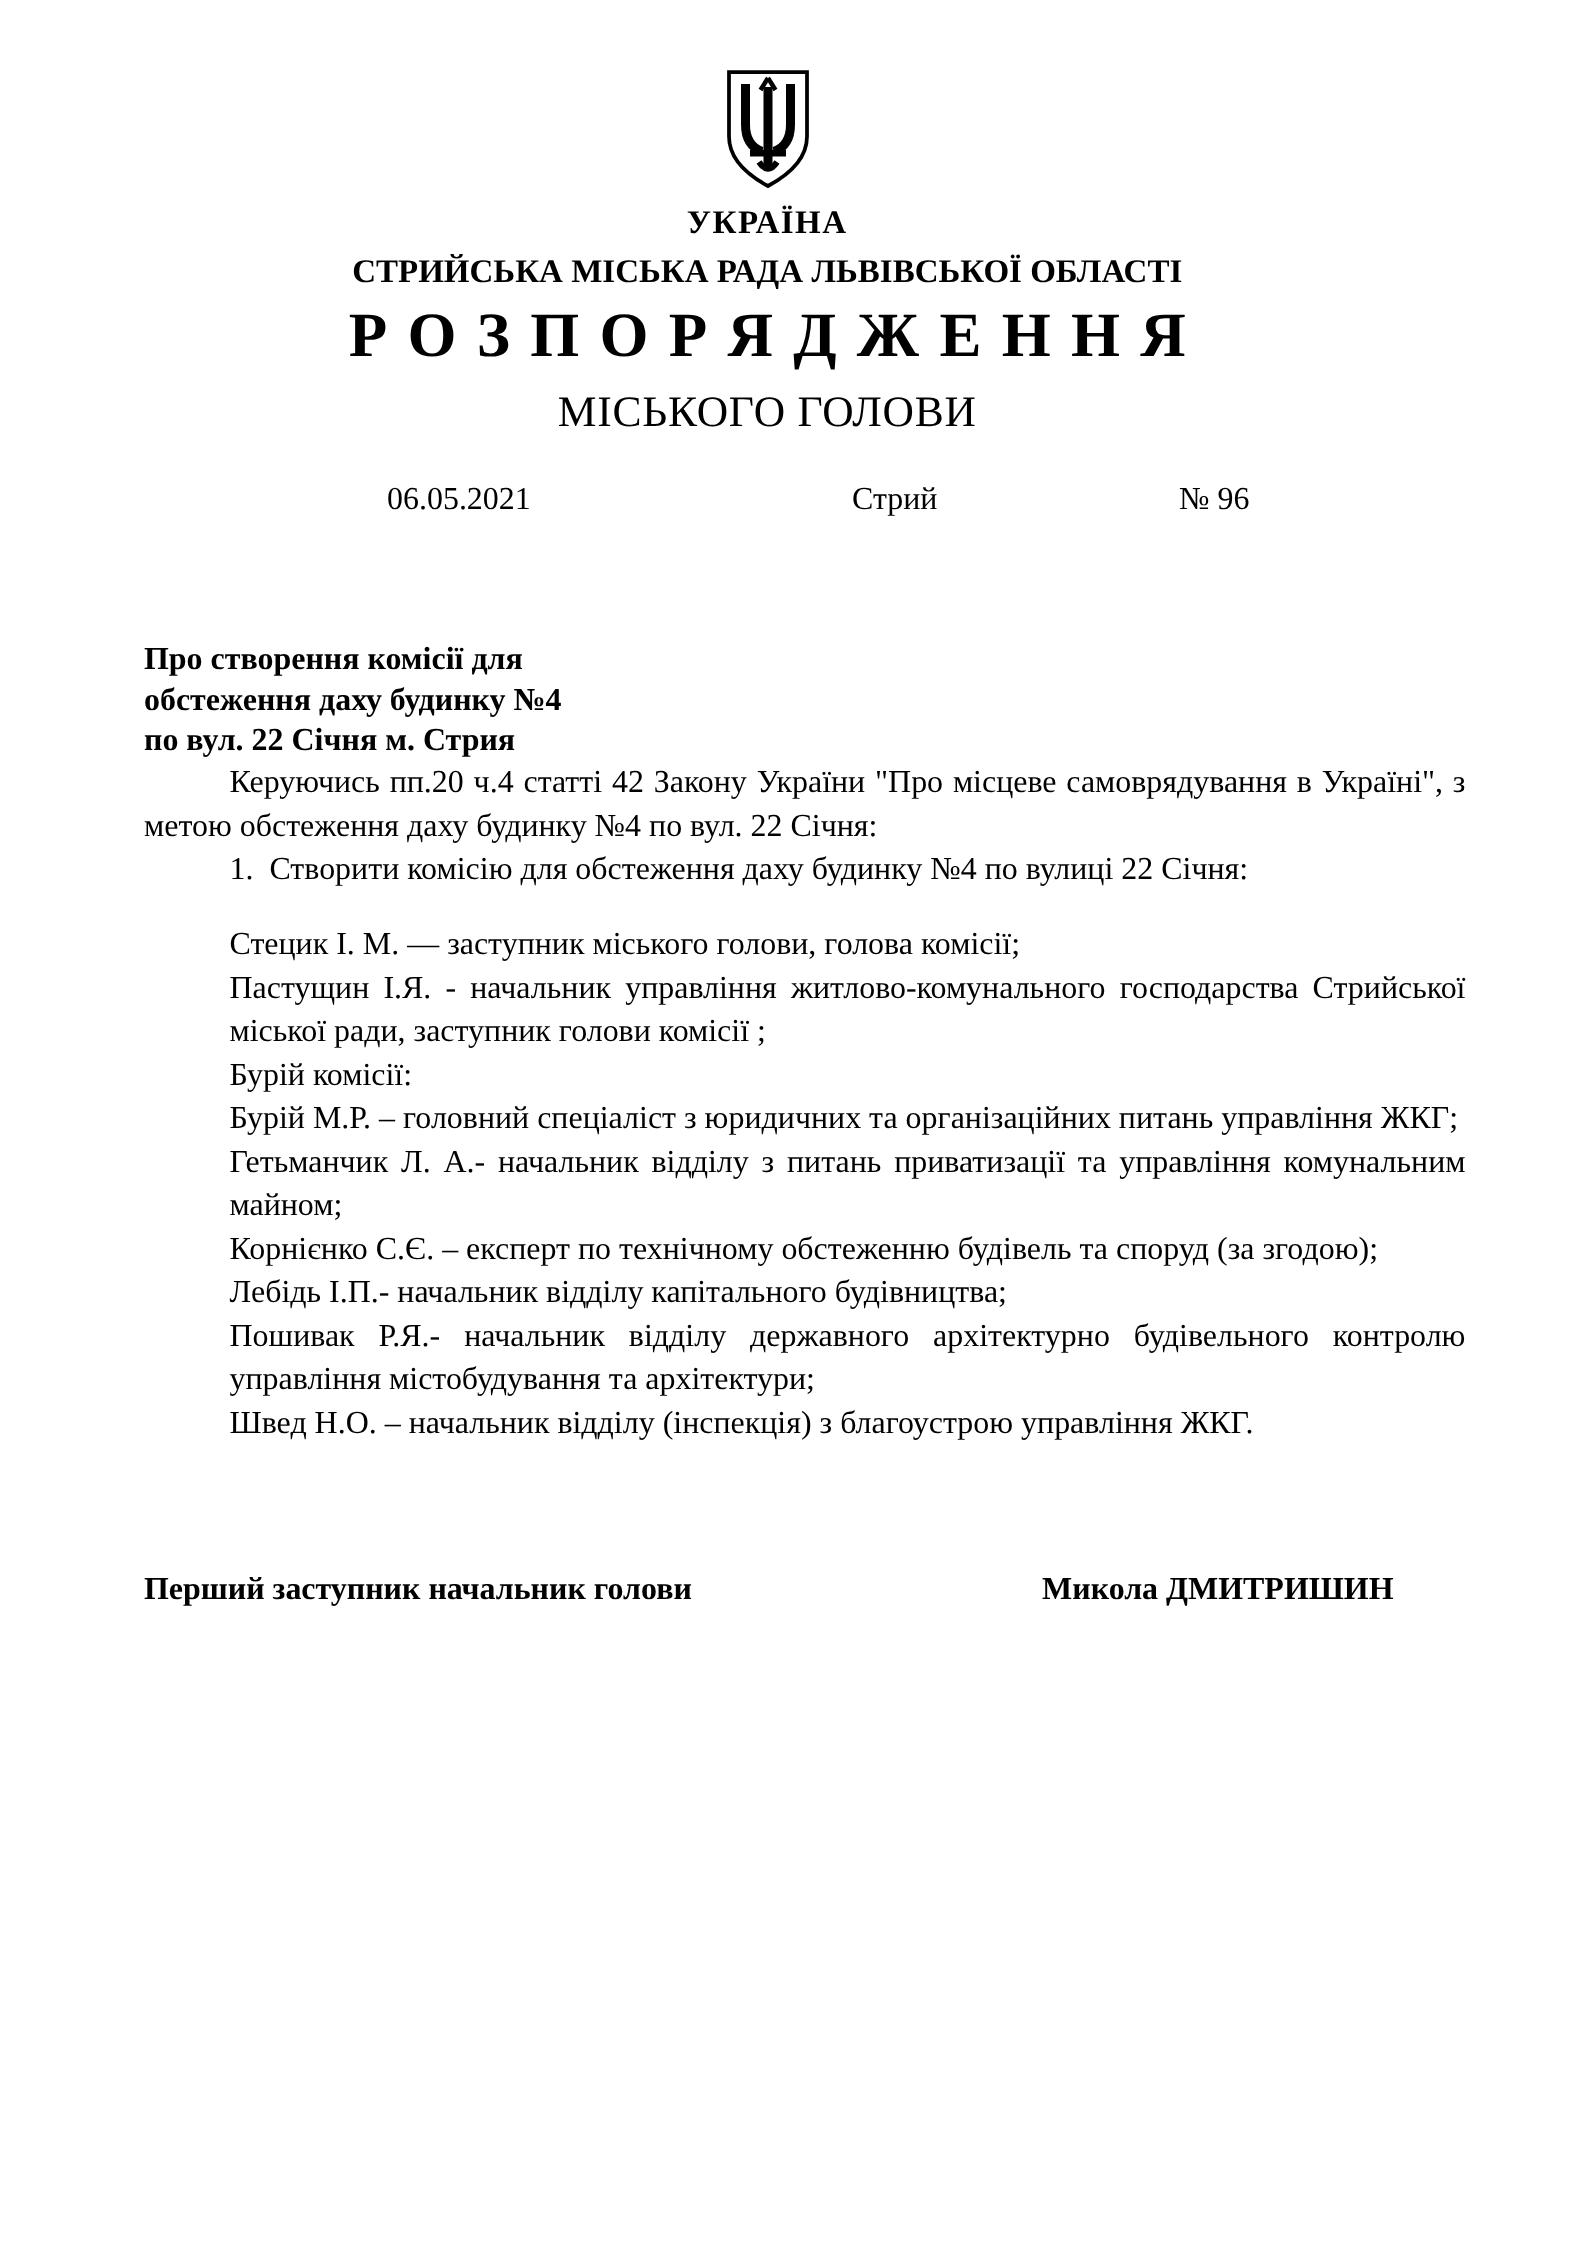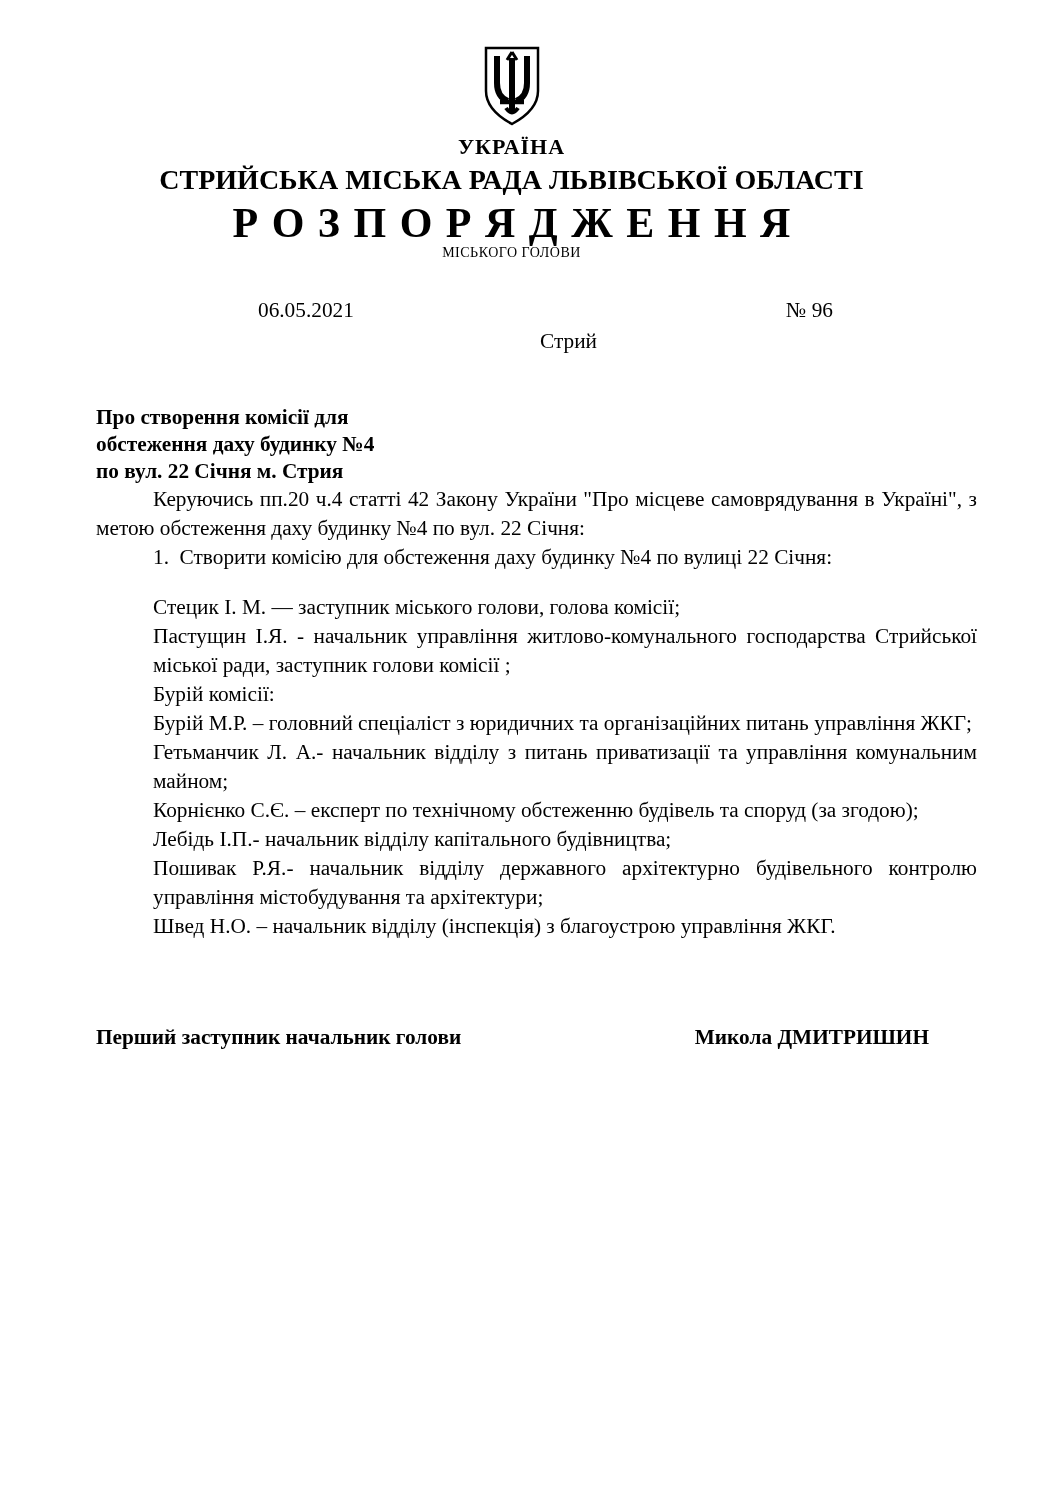--- a/index.html
+++ b/index.html
@@ -7,29 +7,29 @@
     width: 1059px; height: 1496px;
     background: #ffffff; color: #000000;
     font-family: "Liberation Serif", "DejaVu Serif", serif;
   }
   .page { position: relative; width: 1023px; height: 1496px; overflow: hidden; background: #fff; }
 
   
   .letterhead { text-align: center; padding-top: 45px; }
   .emblem { display: inline-block; line-height: 0; }
   .country { font-size: 22px; font-weight: bold; letter-spacing: 1px; line-height: 26px; margin-top: 1px; }
-  .org { font-size: 28px; font-weight: bold; line-height: 26px; margin-top: 7px; }
+  .org { font-size: 22px; font-weight: bold; line-height: 26px; margin-top: 7px; }
   .doc-type { font-size: 42px; font-weight: bold; word-spacing: 3px; line-height: 34px; margin-top: 13px; }
-  .doc-subtype { font-size: 14px; line-height: 26px; letter-spacing: 0.5px; }
+  .doc-subtype { font-size: 29px; line-height: 26px; margin-top: 21px; letter-spacing: 0.5px; }
 
   
   .meta-row { position: relative; height: 29px; margin-top: 32px; font-size: 21.3px; }
   .meta-row span { position: absolute; top: 0; white-space: nowrap; }
   .meta-date   { left: 258px; }
-  .meta-place  { left: 540px; margin-top: 31px; }
+  .meta-place  { left: 568px; }
   .meta-number { left: 786px; }
 
   
   .content { margin-left: 96px; width: 881px; font-size: 21.3px; line-height: 29px; }
   .content p { margin: 0; }
 
   .subject { font-weight: bold; line-height: 27px; margin-top: 77px; }
 
   .preamble { margin-top: 31px; text-align: justify; text-indent: 57px; }
   .item-first { margin-top: 10px; text-indent: 57px; }

